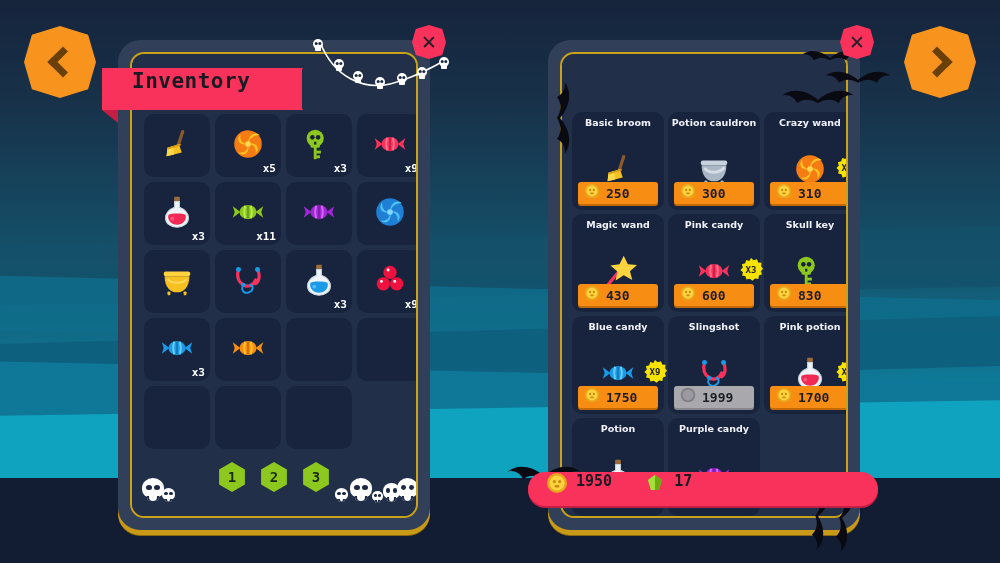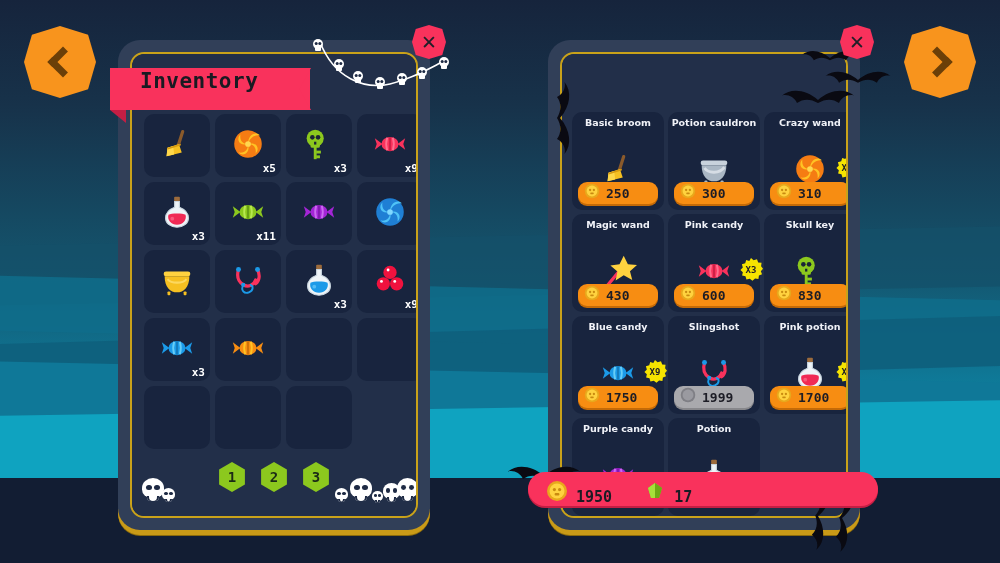--- a/index.html
+++ b/index.html
@@ -83,21 +83,20 @@
   #panel-inventory { left:118px; top:40px; width:312px; height:490px; }
   #panel-shop      { left:548px; top:40px; width:312px; height:490px; }
 
   
   .ribbon {
     position:absolute; left:-16px; top:28px;
     height:42px; background:#f9325c;
     display:flex; align-items:center;
     padding:0 34px 16px 30px;
     z-index:14;
-    margin-left:8px;
   }
   .ribbon::after{
     content:""; position:absolute; right:-1px; top:0; width:26px; height:42px;
     background:#f9325c;
     clip-path: polygon(0 0, 100% 0, 55% 50%, 100% 100%, 0 100%);
   }
   .ribbon::before{
     content:""; position:absolute; left:0px; top:42px; width:16px; height:13px;
     background:#c41e44;
     clip-path: polygon(0 0, 100% 0, 100% 100%);
@@ -169,21 +168,21 @@
     display:flex; flex-direction:column; align-items:center;
     padding-top:5px; cursor:pointer; overflow:visible;
   }
   .shop-name {
     color:#f0f2f8; font-size:9.5px; font-weight:bold;
     font-family:"DejaVu Sans", sans-serif; white-space:nowrap;
   }
   .shop-art { flex:1; display:flex; align-items:center; justify-content:center; width:100%; }
   .buy-btn {
     position:absolute; left:6px; bottom:6px; width:80px; height:22px;
-    background:#f78d12; border-radius:9px;
+    background:#f78d12; border-radius:3px;
     display:flex; align-items:center; gap:6px; padding-left:6px;
     box-shadow: 0 2px 0 #c46a07;
   }
   .buy-btn.disabled { background:#a9a9ad; box-shadow: 0 2px 0 #87878b; }
   .buy-price {
     color:#1d1d26; font-size:13px; font-weight:bold;
     font-family:"DejaVu Sans Mono", monospace;
   }
   .badge-x {
     position:absolute; right:-3px; bottom:30px; width:24px; height:24px;
@@ -191,21 +190,21 @@
     clip-path: polygon(50% 0%,61% 9%,75% 5%,80% 19%,94% 20%,92% 34%,100% 45%,91% 55%,96% 68%,83% 73%,81% 87%,67% 85%,56% 95%,45% 86%,31% 90%,27% 76%,13% 73%,16% 59%,6% 50%,16% 40%,12% 26%,26% 22%,30% 8%,43% 12%);
     display:flex; align-items:center; justify-content:center;
     color:#1d1d26; font-size:9px; font-weight:bold;
     font-family:"DejaVu Sans Mono", monospace;
   }
 
   
   #currency-bar {
     position:absolute; left:528px; top:472px; width:350px; height:34px;
     background:#f9325c; border-radius:17px;
-    display:flex; align-items:flex-end; gap:8px; padding-left:18px;
+    display:flex; align-items:flex-start; gap:8px; padding-left:18px;
     z-index:25; box-shadow: 0 2px 0 #c41e44;
   }
   .cur-val {
     color:#1b1b24; font-size:15px; font-weight:bold;
     font-family:"DejaVu Sans Mono", monospace;
   }
   .cur-gap { width:16px; }
 
   
   .skull {
@@ -686,38 +685,38 @@
                     <circle cx="11" cy="11" r="10" fill="#e8a81c"></circle>
                     <circle cx="11" cy="11" r="7.5" fill="#ffd23f"></circle>
                     <circle cx="8.4" cy="9.6" r="1.6" fill="#c98b10"></circle>
                     <circle cx="13.6" cy="9.6" r="1.6" fill="#c98b10"></circle>
                     <rect x="8.6" y="13" width="4.8" height="2.6" rx="1" fill="#c98b10"></rect>
                   </svg></span>
                 <span class="buy-price">1700</span>
               </div>
             </div>
             <div class="shop-card">
+              <div class="shop-name">Potion</div>
+              <div class="shop-art">
+                <svg width="38" height="38" viewBox="0 0 40 40">
+                  <rect x="17" y="4" width="6" height="5" rx="1" fill="#9c6b3c"></rect>
+        <path d="M17.5 9 L17.5 15 C11 17.5 8 22 8 26.5 C8 32 13.5 36 20 36 C26.5 36 32 32 32 26.5 C32 22 29 17.5 22.5 15 L22.5 9 Z" fill="#eef4f8" stroke="#c9d6e0" stroke-width="1.2"></path>
+                </svg>
+              </div>
+            </div>
+            <div class="shop-card">
               <div class="shop-name">Purple candy</div>
               <div class="shop-art">
                 <svg width="38" height="38" viewBox="0 0 40 40">
                   <ellipse cx="20" cy="20" rx="9" ry="7.5" fill="#a425d6"></ellipse>
         <path d="M12 20 L4 14 L6 20 L4 26 Z" fill="#a425d6"></path>
         <path d="M28 20 L36 14 L34 20 L36 26 Z" fill="#a425d6"></path>
         <path d="M17 13.5 Q15 20 17 26.5" stroke="#cb6af0" stroke-width="2" fill="none"></path>
         <path d="M23 13.5 Q25 20 23 26.5" stroke="#cb6af0" stroke-width="2" fill="none"></path>
         <path d="M20 13 L20 27" stroke="#7a1aa3" stroke-width="1.6"></path>
-                </svg>
-              </div>
-            </div>
-            <div class="shop-card">
-              <div class="shop-name">Potion</div>
-              <div class="shop-art">
-                <svg width="38" height="38" viewBox="0 0 40 40">
-                  <rect x="17" y="4" width="6" height="5" rx="1" fill="#9c6b3c"></rect>
-        <path d="M17.5 9 L17.5 15 C11 17.5 8 22 8 26.5 C8 32 13.5 36 20 36 C26.5 36 32 32 32 26.5 C32 22 29 17.5 22.5 15 L22.5 9 Z" fill="#eef4f8" stroke="#c9d6e0" stroke-width="1.2"></path>
                 </svg>
               </div>
             </div>
           </div>
       </div>
     </div>
   </div>
 
   <div id="close-shop" class="close-btn">
     <span class="x-glyph">✕</span>

